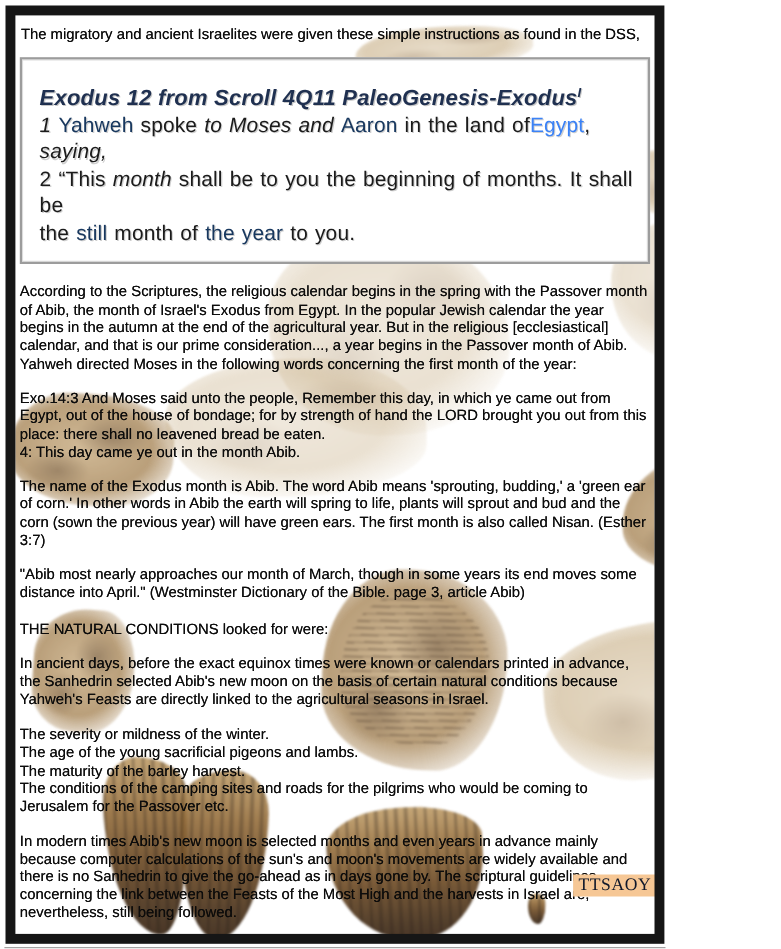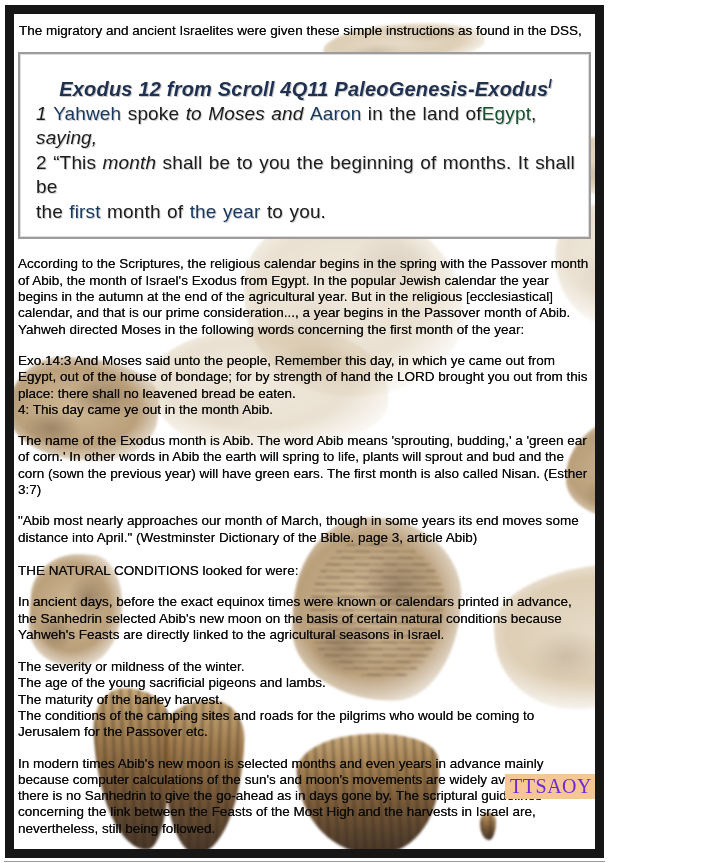--- a/index.html
+++ b/index.html
@@ -54,38 +54,38 @@
     text-shadow:0 0 .5px rgba(0,0,0,.85);
   }
   .intro { margin:5px 0 0 1px; }
   .quote-box {
     margin-top:13px; border:2px solid #9c9c9c; background:#ffffff;
     box-shadow:inset 0 0 0 1px #dcdcdc;
     padding:17px 14px 13px 16px; position:relative;
   }
   .quote-title {
     font-size:20px; font-weight:bold; font-style:italic; color:#1f3050;
-    letter-spacing:.2px; text-shadow:1px 1px 0 #c8c8c8; line-height:26px;text-align:center;
+    letter-spacing:.2px; text-shadow:1px 1px 0 #c8c8c8; line-height:26px;
   }
   .quote-title sup { font-size:12px; vertical-align:super; }
   .verse-line {
     font-size:19px; line-height:24.5px; color:#1b1b1b;
     letter-spacing:.15px; word-spacing:1px; text-shadow:1px 1px 0 #cfcfcf;
   }
   .seg-navy { color:#17375E; }
-  .seg-blue { color:#14532d; }
+  .seg-blue { color:#3b82f6; }
   .seg-italic { font-style:italic; }
   .seg-num { font-style:italic; }
   .para { margin:15px 0 0 0; }
   .para-first { margin-top:17px; }
   .caps-line { margin-top:17px; }
   .cond-list { margin-top:16px; }
   .badge {
-    position:absolute; right:12px; bottom:64px; z-index:2;
-    font-family:"Liberation Serif", serif; font-size:20px; color:#6d28d9;
+    position:absolute; right:12px; bottom:48px; z-index:2;
+    font-family:"Liberation Serif", serif; font-size:16px; color:#0f172a;
     background:#F6C795; padding:1px 5px; letter-spacing:.5px;
   }
 </style>
 </head>
 <body>
 
 <div class="stage">
 
   <div class="frag-layer">
     <div class="frag f-pale" style="left:309px; top:10px;  width:162px; height:42px;  border-radius:45% 55% 60% 40% / 55% 45% 50% 50%; transform:rotate(-4deg);"></div>
@@ -111,21 +111,21 @@
   <div class="content">
 
     <div class="intro">The migratory and ancient Israelites were given these simple instructions as found in the DSS,</div>
 
     <div class="quote-box">
       <div class="quote-title">
         <span>Exodus 12 from Scroll 4Q11 PaleoGenesis-Exodus</span><sup>I</sup>
       </div>
       <div class="verse-line"><span class="seg seg-num">1 </span><span class="seg seg-navy">Yahweh</span><span class="seg seg-plain"> spoke </span><span class="seg seg-italic">to Moses and </span><span class="seg seg-navy">Aaron</span><span class="seg seg-plain"> in the land of</span><span class="seg seg-blue">Egypt</span><span class="seg seg-plain">, </span><span class="seg seg-italic">saying,</span></div>
       <div class="verse-line"><span class="seg seg-plain">2 “This </span><span class="seg seg-italic">month</span><span class="seg seg-plain"> shall be to you the beginning of months. It shall be</span></div>
-      <div class="verse-line"><span class="seg seg-plain">the </span><span class="seg seg-navy">first</span><span class="seg seg-plain"> month of </span><span class="seg seg-navy">the year</span><span class="seg seg-plain"> to you.</span></div>
+      <div class="verse-line"><span class="seg seg-plain">the </span><span class="seg seg-navy">still</span><span class="seg seg-plain"> month of </span><span class="seg seg-navy">the year</span><span class="seg seg-plain"> to you.</span></div>
     </div>
 
     <div class="body-text para para-first">According to the Scriptures, the religious calendar begins in the spring with the Passover month of Abib, the month of Israel's Exodus from Egypt. In the popular Jewish calendar the year begins in the autumn at the end of the agricultural year. But in the religious [ecclesiastical] calendar, and that is our prime consideration..., a year begins in the Passover month of Abib. Yahweh directed Moses in the following words concerning the first month of the year:</div>
 
     <div class="body-text para">
       <div>Exo.14:3 And Moses said unto the people, Remember this day, in which ye came out from Egypt, out of the house of bondage; for by strength of hand the LORD brought you out from this place: there shall no leavened bread be eaten.</div>
       <div>4: This day came ye out in the month Abib.</div>
     </div>
 
     <div class="body-text para">The name of the Exodus month is Abib. The word Abib means 'sprouting, budding,' a 'green ear of corn.' In other words in Abib the earth will spring to life, plants will sprout and bud and the corn (sown the previous year) will have green ears. The first month is also called Nisan. (Esther 3:7)</div>

